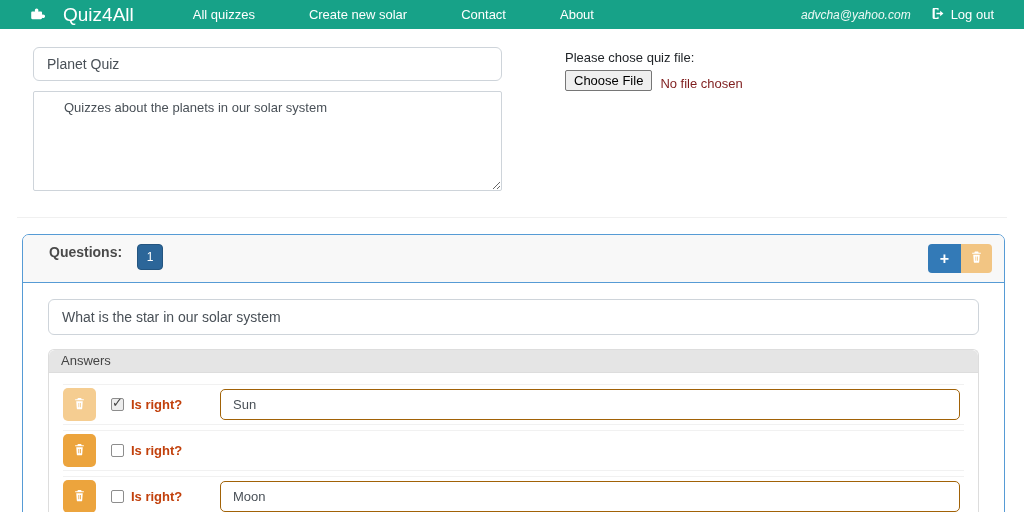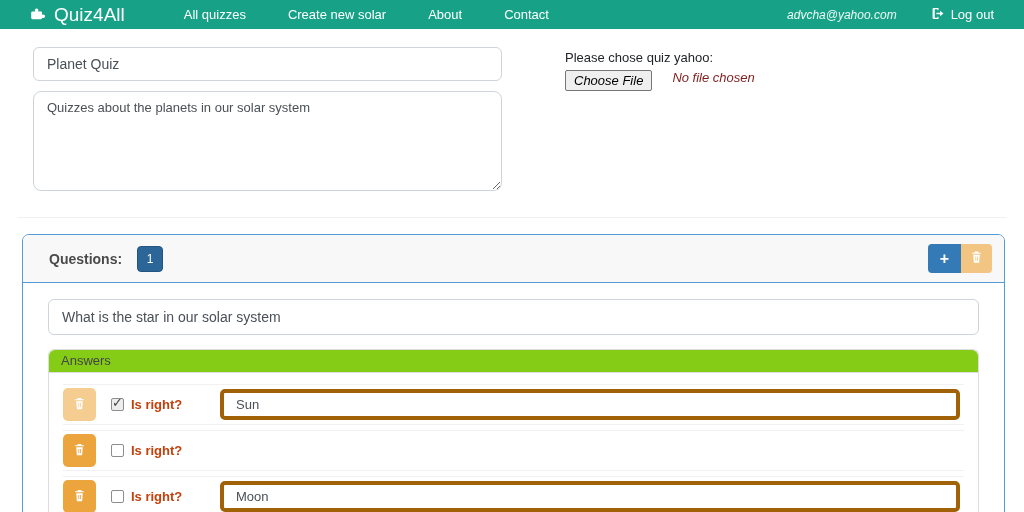--- a/index.html
+++ b/index.html
@@ -2,53 +2,53 @@
 <html><head>
 <meta charset="utf-8">
 <style>
   * { margin:0; padding:0; box-sizing:border-box; }
   html,body { width:1024px; height:512px; overflow:hidden; background:#fff;
     font-family:"Liberation Sans", sans-serif; }
 
   
   .navbar { height:29px; background:#17a288; display:flex; align-items:center;
     padding:0 30px; color:#fff; }
-  .brand { display:flex; align-items:center; gap:7px; font-size:19px; color:#fff;
+  .brand { display:flex; align-items:center; gap:16px; font-size:19px; color:#fff;
     text-decoration:none; margin-right:38px; }
   .brand svg { display:block; }
-  .nav-links { display:flex; align-items:center; gap:0;justify-content:flex-end; }
+  .nav-links { display:flex; align-items:center; gap:12px;justify-content:flex-end; }
   .nav-link { color:#fff; font-size:13px; text-decoration:none; padding:0 21px;
     line-height:29px; }
-  .nav-right { margin-left:auto; display:flex; align-items:center; gap:34px; }
+  .nav-right { margin-left:auto; display:flex; align-items:center; gap:20px; }
   .nav-email { font-size:12px; font-style:italic; color:#eef9f5; }
   .logout { display:flex; align-items:flex-start; gap:6px; color:#fff; font-size:13px;
     text-decoration:none; }
 
   
   .form-section { display:flex; padding:18px 20px 0 33px; }
   .form-left { width:469px; }
   .quiz-title-input { width:469px; height:34px; border:1px solid #ced4da;
     border-radius:6px; padding:0 13px; font-size:14px; color:#495057;
     font-family:"Liberation Sans", sans-serif; outline:none; display:block; }
   .quiz-desc { width:469px; height:100px; margin-top:10px; border:1px solid #ced4da;
-    border-radius:8px; padding:8px 13px; font-size:13px; color:#495057;
+    border-radius:2px; padding:8px 30px; font-size:13px; color:#495057;
     font-family:"Liberation Sans", sans-serif; outline:none; resize:both; display:block; }
   .form-right { margin-left:63px; padding-top:3px; }
   .file-label { font-size:13px; color:#212529; display:block; margin-bottom:5px; }
-  .file-row { display:flex; align-items:flex-start; gap:20px;font-style:italic; }
+  .file-row { display:flex; align-items:flex-end; gap:8px; }
   .file-btn { font-size:13px; color:#000; background:#efefef; border:1px solid #767676;
     border-radius:2px; padding:2px 8px; font-family:"Liberation Sans", sans-serif; }
   .file-status { font-size:13px; color:#7f1d1d; }
 
   hr.divider { border:none; border-top:1px solid #f0f0f0; margin:26px 17px 0 17px; }
 
   
   .q-panel { margin:16px 19px 0 22px; border:1px solid #569bd5; border-radius:7px;
     background:#fff; }
-  .q-header { display:flex; align-items:center; background:#f8f8f8;
+  .q-header { display:flex; align-items:flex-start; background:#f8f8f8;
     border-bottom:1px solid #569bd5; border-radius:6px 6px 0 0; padding:9px 12px 9px 26px; }
   .q-header-label { font-size:14px; font-weight:bold; color:#4a4a4a; }
   .q-num-badge { margin-left:15px; min-width:26px; height:26px; background:#2c6699;
     color:#fff; font-size:12px; border:1px solid #245580; border-radius:4px;
     display:flex; align-items:center; justify-content:center; padding:0 8px; }
   .q-header-actions { margin-left:auto; display:flex; }
   .btn-add-q { width:33px; height:29px; background:#337ab7; color:#fff; font-size:16px;
     font-weight:bold; border:none; border-radius:4px 0 0 4px; display:flex;
     align-items:center; justify-content:center; cursor:pointer; }
   .btn-del-q { width:31px; height:29px; background:#f2c583; border:none;
@@ -56,78 +56,78 @@
     cursor:pointer; }
   .q-body { padding:16px 25px 0 25px; }
   .question-input { width:100%; height:36px; border:1px solid #ced4da; border-radius:6px;
     padding:0 13px; font-size:14px; color:#495057;
     font-family:"Liberation Sans", sans-serif; outline:none; display:block; }
 
   
   .answers-panel { margin-top:14px; border:1px solid #ddd; border-radius:6px 6px 0 0;
     border-bottom:none; }
   .answers-header { font-size:13px; color:#444; padding:3px 12px 4px 12px;
-    background:#84cc16; border-bottom:1px solid #ddd; border-radius:6px 6px 0 0; }
+    background:#e5e5e5; border-bottom:1px solid #ddd; border-radius:6px 6px 0 0; }
   .answers-body { padding:11px 14px 0 14px; }
   .answer-row { display:flex; align-items:center; padding:3px 0;
     border-top:1px solid #f1f1f1; border-bottom:1px solid #f1f1f1; margin-bottom:5px; }
   .btn-del-a { width:33px; height:33px; border:none; border-radius:5px;
     display:flex; align-items:center; justify-content:center; cursor:pointer;
     background:#eca43d; }
   .answer-row[data-checked="true"] .btn-del-a { background:#f5cd91; }
   .isright-wrap { display:flex; align-items:center; margin-left:15px; width:109px; }
   .cbx { width:13px; height:13px; border:1px solid #8d8d8d; border-radius:2px;
     background:#fff; position:relative; display:inline-block; }
   .cbx .tick { display:none; position:absolute; left:0px; top:-4px; font-size:13px;
     color:#444; }
   .answer-row[data-checked="true"] .cbx { background:#ededed; }
   .answer-row[data-checked="true"] .cbx .tick { display:block; }
   .isright-label { font-size:13px; font-weight:bold; color:#c2410c; margin-left:7px; }
-  .answer-input { flex:1; height:31px; border:4px solid #a16207; border-radius:5px;
+  .answer-input { flex:1; height:31px; border:1px solid #a16207; border-radius:5px;
     padding:0 12px; font-size:13px; color:#495057;
     font-family:"Liberation Sans", sans-serif; outline:none; margin-right:4px; }
 </style>
 </head>
 <body>
 
 <div class="navbar">
   <a class="brand">
     <span>
       <svg width="17" height="17" viewBox="0 0 24 24" fill="#ffffff">
         <path d="M4 9h4.5c-.3-.6-.5-1.2-.5-1.8C8 5.4 9.3 4 11 4s3 1.4 3 3.2c0 .6-.2 1.2-.5 1.8H18c1.1 0 2 .9 2 2v3.5c.6-.3 1.2-.5 1.8-.5 1.8 0 3.2 1.3 3.2 3s-1.4 3-3.2 3c-.6 0-1.2-.2-1.8-.5V20c0 1.1-.9 2-2 2H4c-1.1 0-2-.9-2-2v-9c0-1.1.9-2 2-2z" transform="scale(0.85)"></path>
       </svg>
     </span>
     <span>Quiz4All</span>
   </a>
   <div class="nav-links">
     <a class="nav-link">All quizzes</a>
     <a class="nav-link">Create new solar</a>
+    <a class="nav-link">Contact</a>
     <a class="nav-link">About</a>
-    <a class="nav-link">Contact</a>
   </div>
   <div class="nav-right">
     <span class="nav-email">advcha@yahoo.com</span>
     <a class="logout">
       <span>
         <svg width="14" height="13" viewBox="0 0 24 24" fill="#ffffff">
           <path d="M4 2h9v4h-2V4H6v16h5v-2h2v4H4c-1.1 0-2-.9-2-2V4c0-1.1.9-2 2-2zm12 5l6 5-6 5v-3.5H9v-3h7V7z"></path>
         </svg>
       </span>
       <span>Log out</span>
     </a>
   </div>
 </div>
 
 <div class="form-section">
   <div class="form-left">
     <input class="quiz-title-input" type="text" value="Planet Quiz" style="">
     <textarea class="quiz-desc" style="">Quizzes about the planets in our solar system</textarea>
   </div>
   <div class="form-right">
-    <span class="file-label">Please chose quiz yahoo:</span>
+    <span class="file-label">Please chose quiz file:</span>
     <div class="file-row">
       <span class="file-btn">Choose File</span>
       <span class="file-status">No file chosen</span>
     </div>
   </div>
 </div>
 
 <hr class="divider">
 
 <div class="q-panel">

